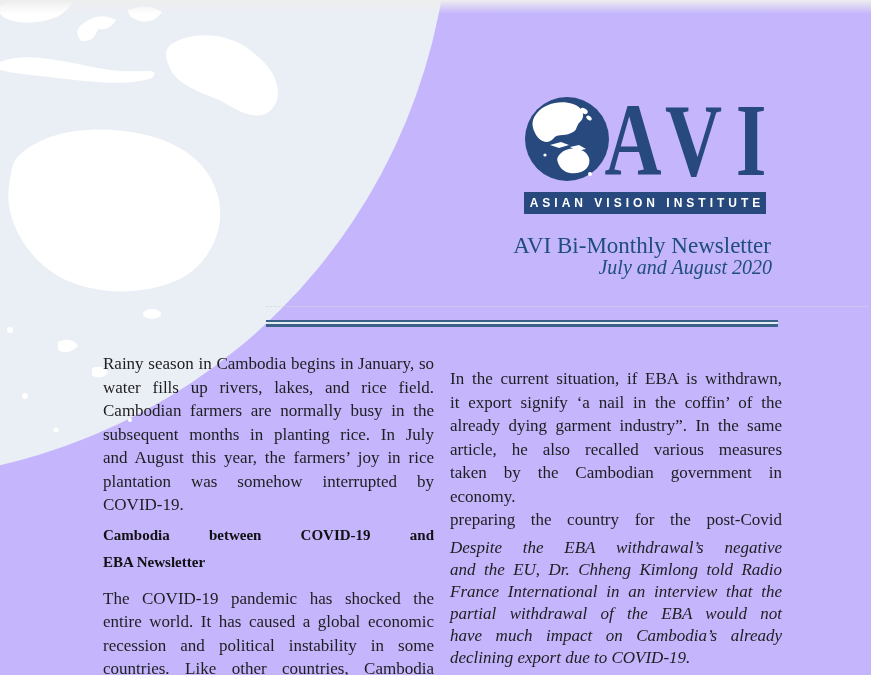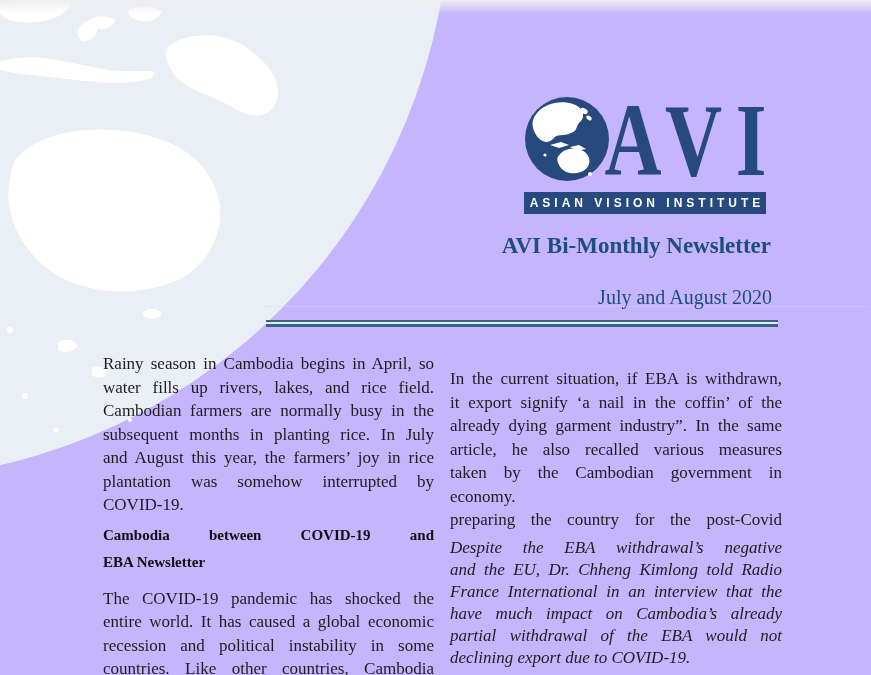--- a/index.html
+++ b/index.html
@@ -25,25 +25,25 @@
     position:absolute; left:524px; top:192px; width:242px; height:22px; z-index:2;
     background:#27497E; display:flex; align-items:center; justify-content:center;
   }
   .logo-bar span {
     font-family:"Liberation Sans", sans-serif; font-size:12px; font-weight:bold;
     letter-spacing:4px; color:#ffffff; white-space:nowrap; text-indent:4px;
   }
   
   .newsletter-title {
     position:absolute; right:100px; top:233px; z-index:2;
-    font-size:23px; font-weight:bold; color:#1F4E79; white-space:nowrap;
+    font-size:23px; font-weight:normal; color:#1F4E79; white-space:nowrap;
   }
   .issue-date {
-    position:absolute; right:99px; top:286px; z-index:2;
-    font-size:20px; color:#1F4E79; white-space:nowrap;
+    position:absolute; right:99px; top:256px; z-index:2;
+    font-size:20px; font-style:italic; color:#1F4E79; white-space:nowrap;
   }
   
   .dotted-rule {
     position:absolute; left:266px; top:306px; width:602px; height:0; z-index:1;
     border-top:1px dotted #d8d8d8;
   }
   .double-rule {
     position:absolute; left:266px; top:320px; width:512px; height:2px; z-index:2;
     border-top:2px solid #3A6186; border-bottom:3px solid #3A6186;
     background:#e3ebf3;
@@ -106,21 +106,21 @@
   </div>
 
   <div class="newsletter-title">AVI Bi-Monthly Newsletter</div>
   <div class="issue-date">July and August 2020</div>
 
   <div class="dotted-rule"></div>
   <div class="double-rule"></div>
 
   <div class="col col-left">
     <div>
-      <div class="ln">Rainy season in Cambodia begins in April, so</div>
+      <div class="ln">Rainy season in Cambodia begins in January, so</div>
       <div class="ln">water fills up rivers, lakes, and rice field.</div>
       <div class="ln">Cambodian farmers are normally busy in the</div>
       <div class="ln">subsequent months in planting rice. In July</div>
       <div class="ln">and August this year, the farmers’ joy in rice</div>
       <div class="ln">plantation was somehow interrupted by</div>
       <div class="ln last">COVID-19.</div>
     </div>
     <div class="section-heading">
       <div class="hln">Cambodia between COVID-19 and</div>
       <div class="hln last">EBA Newsletter</div>
@@ -140,19 +140,19 @@
       <div class="ln">already dying garment industry”. In the same</div>
       <div class="ln">article, he also recalled various measures</div>
       <div class="ln">taken by the Cambodian government in</div>
       <div class="ln last">economy.</div>
       <div class="ln">preparing the country for the post-Covid</div>
     </div>
     <div class="para2-right">
       <div class="ln">Despite the EBA withdrawal’s negative</div>
       <div class="ln">and the EU, Dr. Chheng Kimlong told Radio</div>
       <div class="ln">France International in an interview that the</div>
+      <div class="ln">partial withdrawal of the EBA would not</div>
       <div class="ln">have much impact on Cambodia’s already</div>
-      <div class="ln">partial withdrawal of the EBA would not</div>
       <div class="ln last">declining export due to COVID-19.</div>
     </div>
   </div>
 
 </div>
 
 </body></html>

